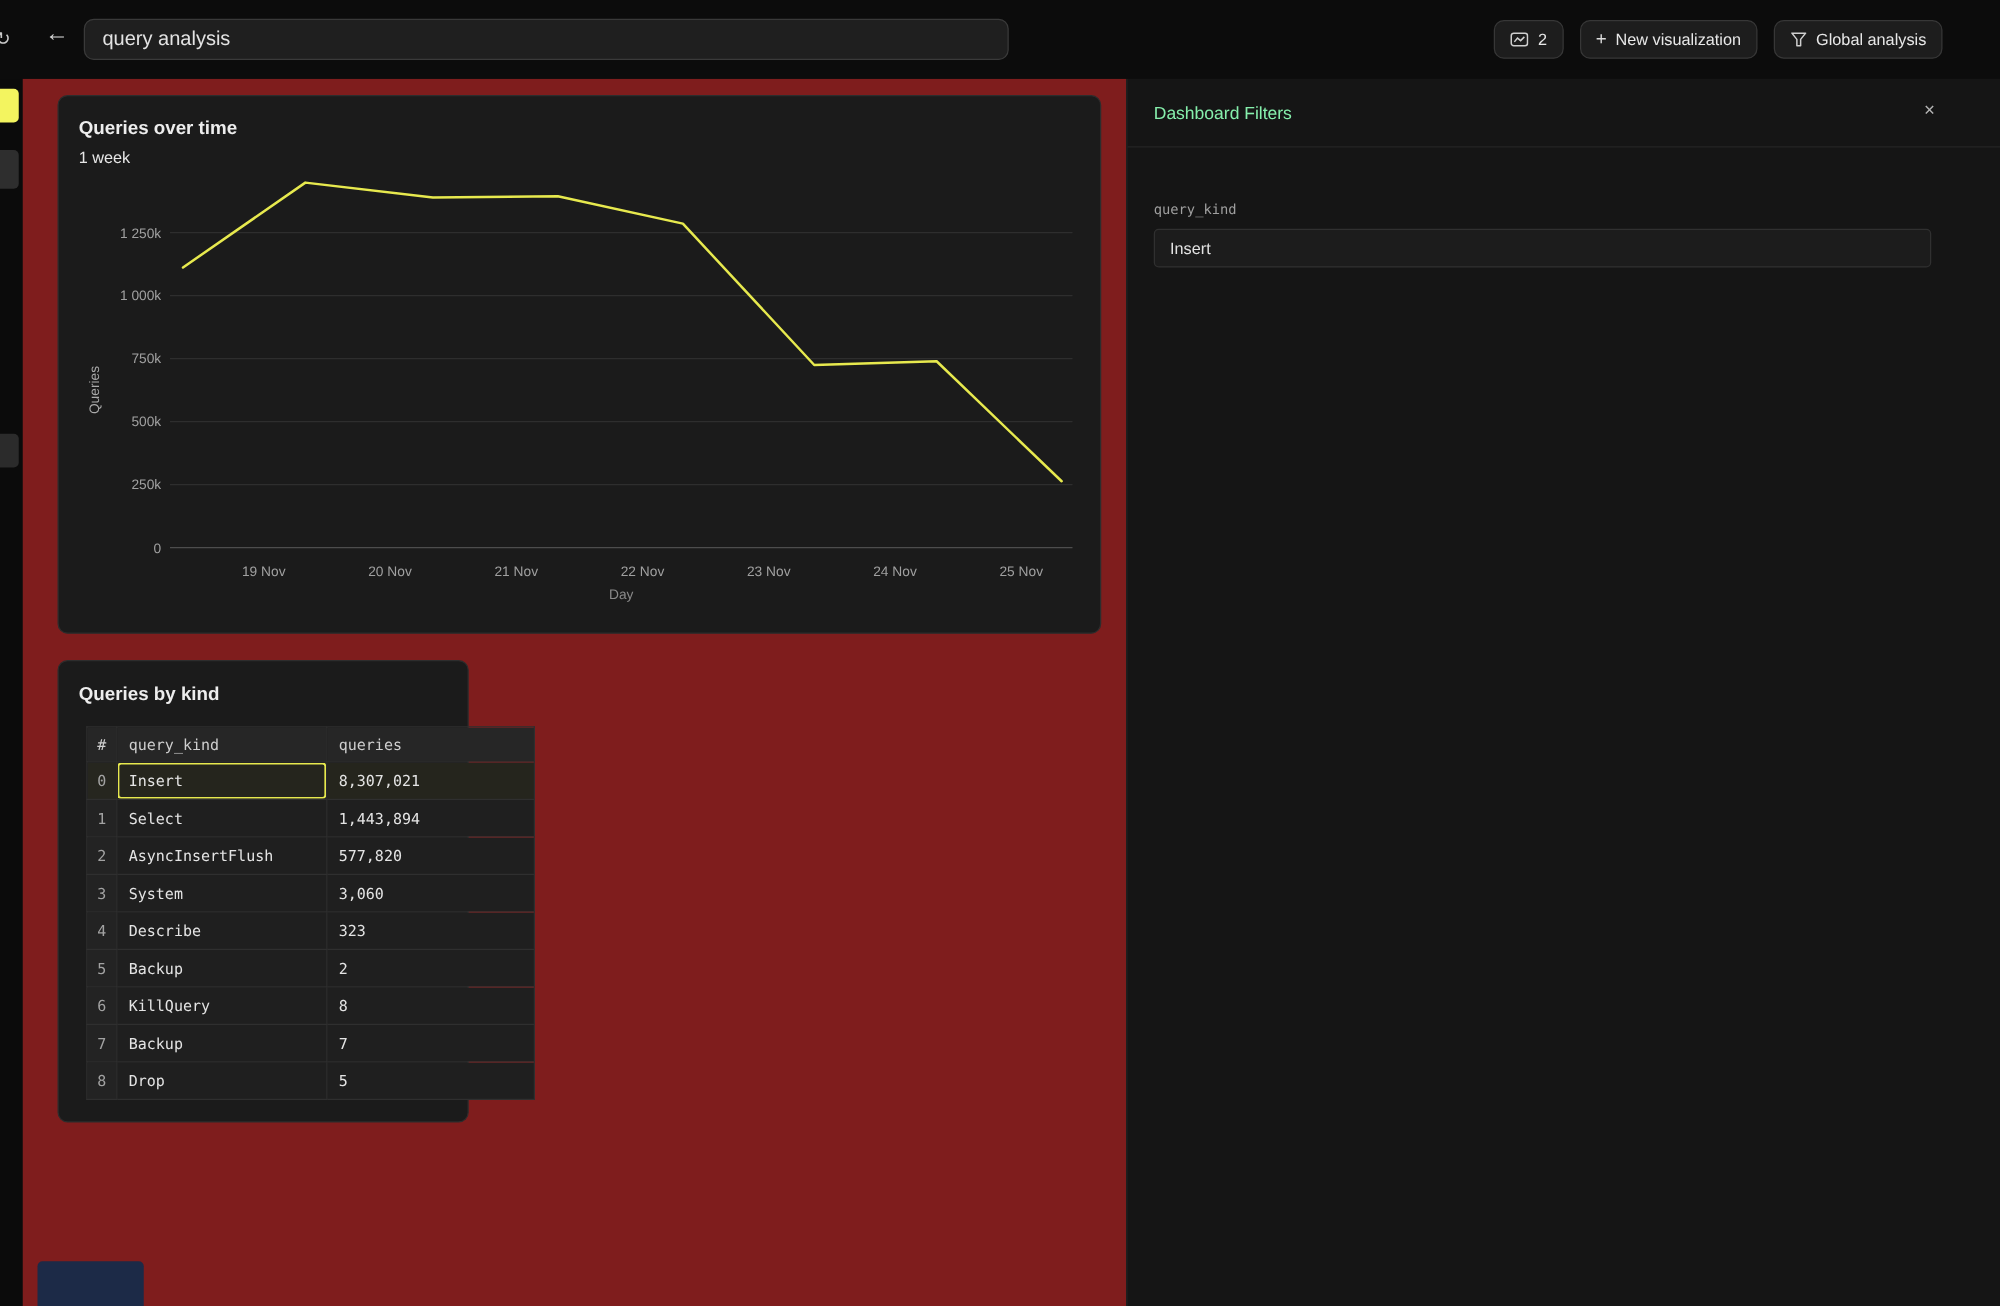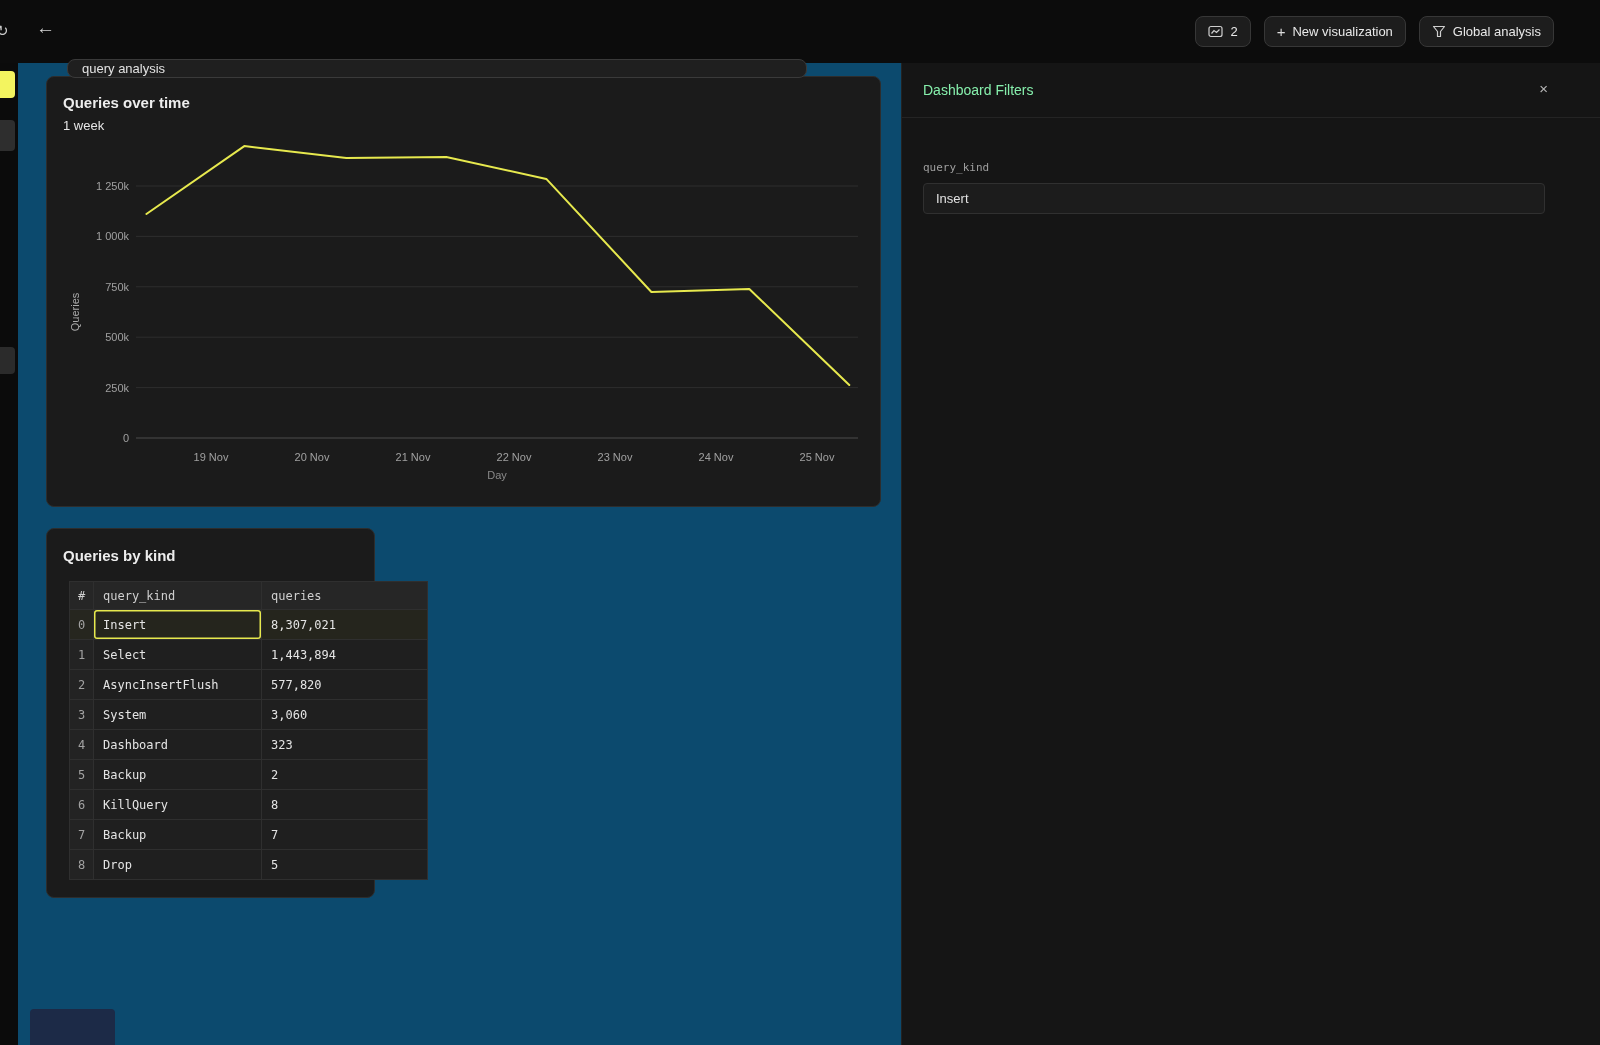--- a/index.html
+++ b/index.html
@@ -8,41 +8,41 @@
     font-family: "Liberation Sans", sans-serif; }
   .app { position: relative; width: 1600px; height: 1045px; }
 
   
   .topbar { position: absolute; left: 0; top: 0; width: 1600px; height: 63px;
     background: #0c0c0c; display: flex; align-items: center; z-index: 5; }
   .refresh { position: absolute; left: -4px; top: 22px; color: #c9c9c9; font-size: 15px;
     cursor: pointer; width: 18px; overflow: hidden; }
   .back { position: absolute; left: 36px; top: 18px; background: none; border: none;
     color: #d6d6d6; font-size: 19px; cursor: pointer; line-height: 1; }
-  .title-input { position: absolute; left: 67px; top: 15px; width: 740px; height: 19px;
+  .title-input { position: absolute; left: 67px; top: 15px; width: 740px; height: 33px;
     background: #1f1f1f; border: 1px solid #3a3a3a; border-radius: 8px; color: #e3e3e3;
-    font-size: 13px; padding: 0 14px; outline: none; font-family: "Liberation Sans", sans-serif; margin-top: 44px; }
+    font-size: 16px; padding: 0 14px; outline: none; font-family: "Liberation Sans", sans-serif; }
   .topbar-right { position: absolute; right: 46px; top: 16px; display: flex; gap: 13px; }
   .tb-btn { height: 31px; display: flex; align-items: center; gap: 7px; padding: 0 12px;
     background: #1d1d1d; border: 1px solid #373737; border-radius: 8px; color: #e8e8e8;
     font-size: 13px; cursor: pointer; font-family: "Liberation Sans", sans-serif; white-space: nowrap; }
   .tb-btn svg { display: block; }
   .plus { font-size: 15px; color: #dcdcdc; line-height: 1; }
 
   
   .sidebar { position: absolute; left: 0; top: 63px; width: 18px; height: 982px;
     background: #0b0b0b; z-index: 4; }
   .side-item { position: absolute; left: 0; width: 15px; border-radius: 0 4px 4px 0; cursor: pointer; }
   .side-item.accent { top: 8px; height: 27px; background: #f3f45f; }
   .side-item.g1 { top: 57px; height: 31px; background: #2e2e2e; }
   .side-item.g2 { top: 284px; height: 27px; background: #2b2b2b; }
 
   
   .main { position: absolute; left: 18px; top: 63px; width: 883px; height: 982px;
-    background: #0c4a6e; overflow: hidden; }
+    background: #7f1d1d; overflow: hidden; }
   .card { position: absolute; background: #1b1b1b; border: 1px solid #2d2d2d; border-radius: 8px; }
   .chart-card { left: 28px; top: 13px; width: 835px; height: 431px; }
   .chart-card h2 { position: absolute; left: 16px; top: 17px; font-size: 15px; font-weight: 700;
     color: #ededed; z-index: 2; }
   .chart-card h3 { position: absolute; left: 16px; top: 41px; font-size: 13px; font-weight: 400;
     color: #e6e6e6; z-index: 2; }
   .chart-svg { position: absolute; left: 0; top: 0; }
 
   .table-card { left: 28px; top: 465px; width: 329px; height: 370px; }
   .table-card h2 { position: absolute; left: 16px; top: 18px; font-size: 15px; font-weight: 700;
@@ -178,21 +178,21 @@
               <td>AsyncInsertFlush</td>
               <td>577,820</td>
             </tr>
             <tr>
               <td class="idx">3</td>
               <td>System</td>
               <td>3,060</td>
             </tr>
             <tr>
               <td class="idx">4</td>
-              <td>Dashboard</td>
+              <td>Describe</td>
               <td>323</td>
             </tr>
             <tr>
               <td class="idx">5</td>
               <td>Backup</td>
               <td>2</td>
             </tr>
             <tr>
               <td class="idx">6</td>
               <td>KillQuery</td>

